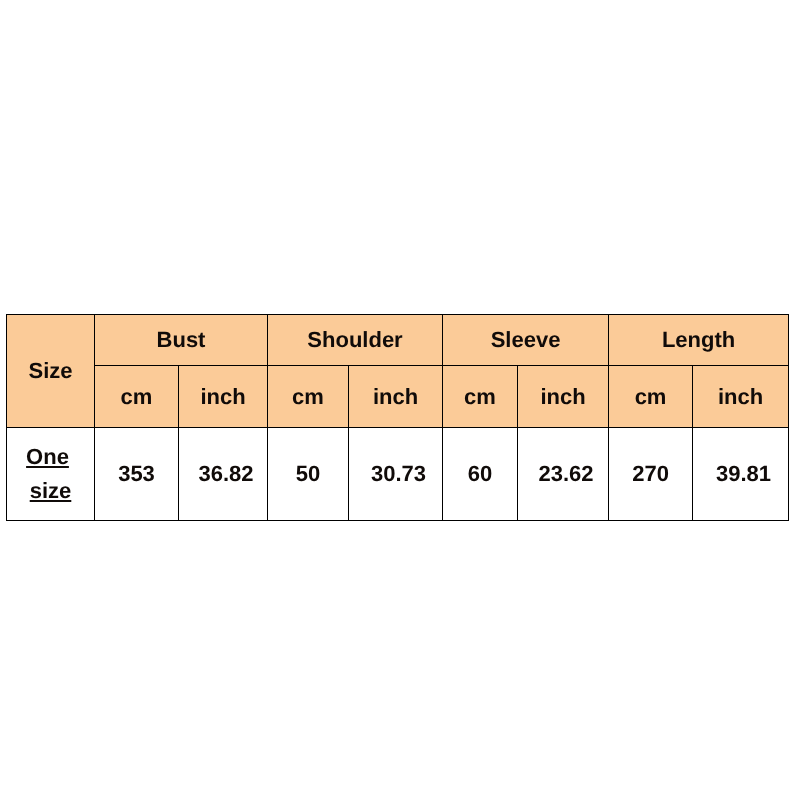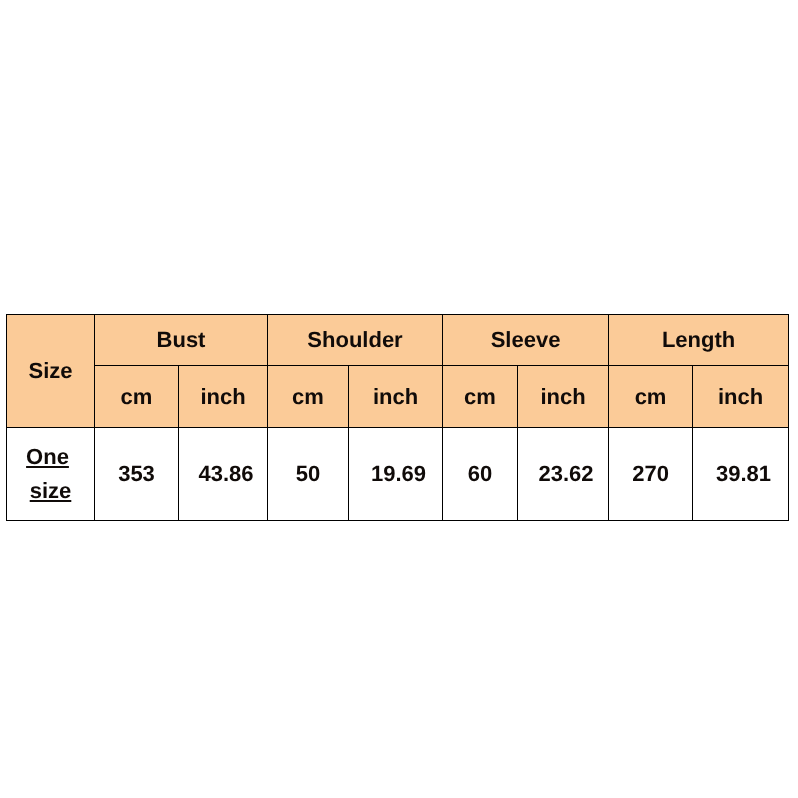--- a/index.html
+++ b/index.html
@@ -70,22 +70,22 @@
     <td class="hdr">inch</td>
     <td class="hdr">cm</td>
     <td class="hdr">inch</td>
   </tr>
   <tr class="r3">
     <td class="body-cell cell-size-value">
           <span class="ln1">One</span>
           <span class="ln2">size</span>
         </td>
     <td class="body-cell">353</td>
-    <td class="body-cell inch-val">43.86</td>
+    <td class="body-cell inch-val">36.82</td>
     <td class="body-cell">50</td>
-    <td class="body-cell inch-val">19.69</td>
+    <td class="body-cell inch-val">30.73</td>
     <td class="body-cell">60</td>
     <td class="body-cell inch-val">23.62</td>
     <td class="body-cell">270</td>
     <td class="body-cell inch-val">39.81</td>
   </tr>
 </tbody>
   </table>
 
 </body></html>

